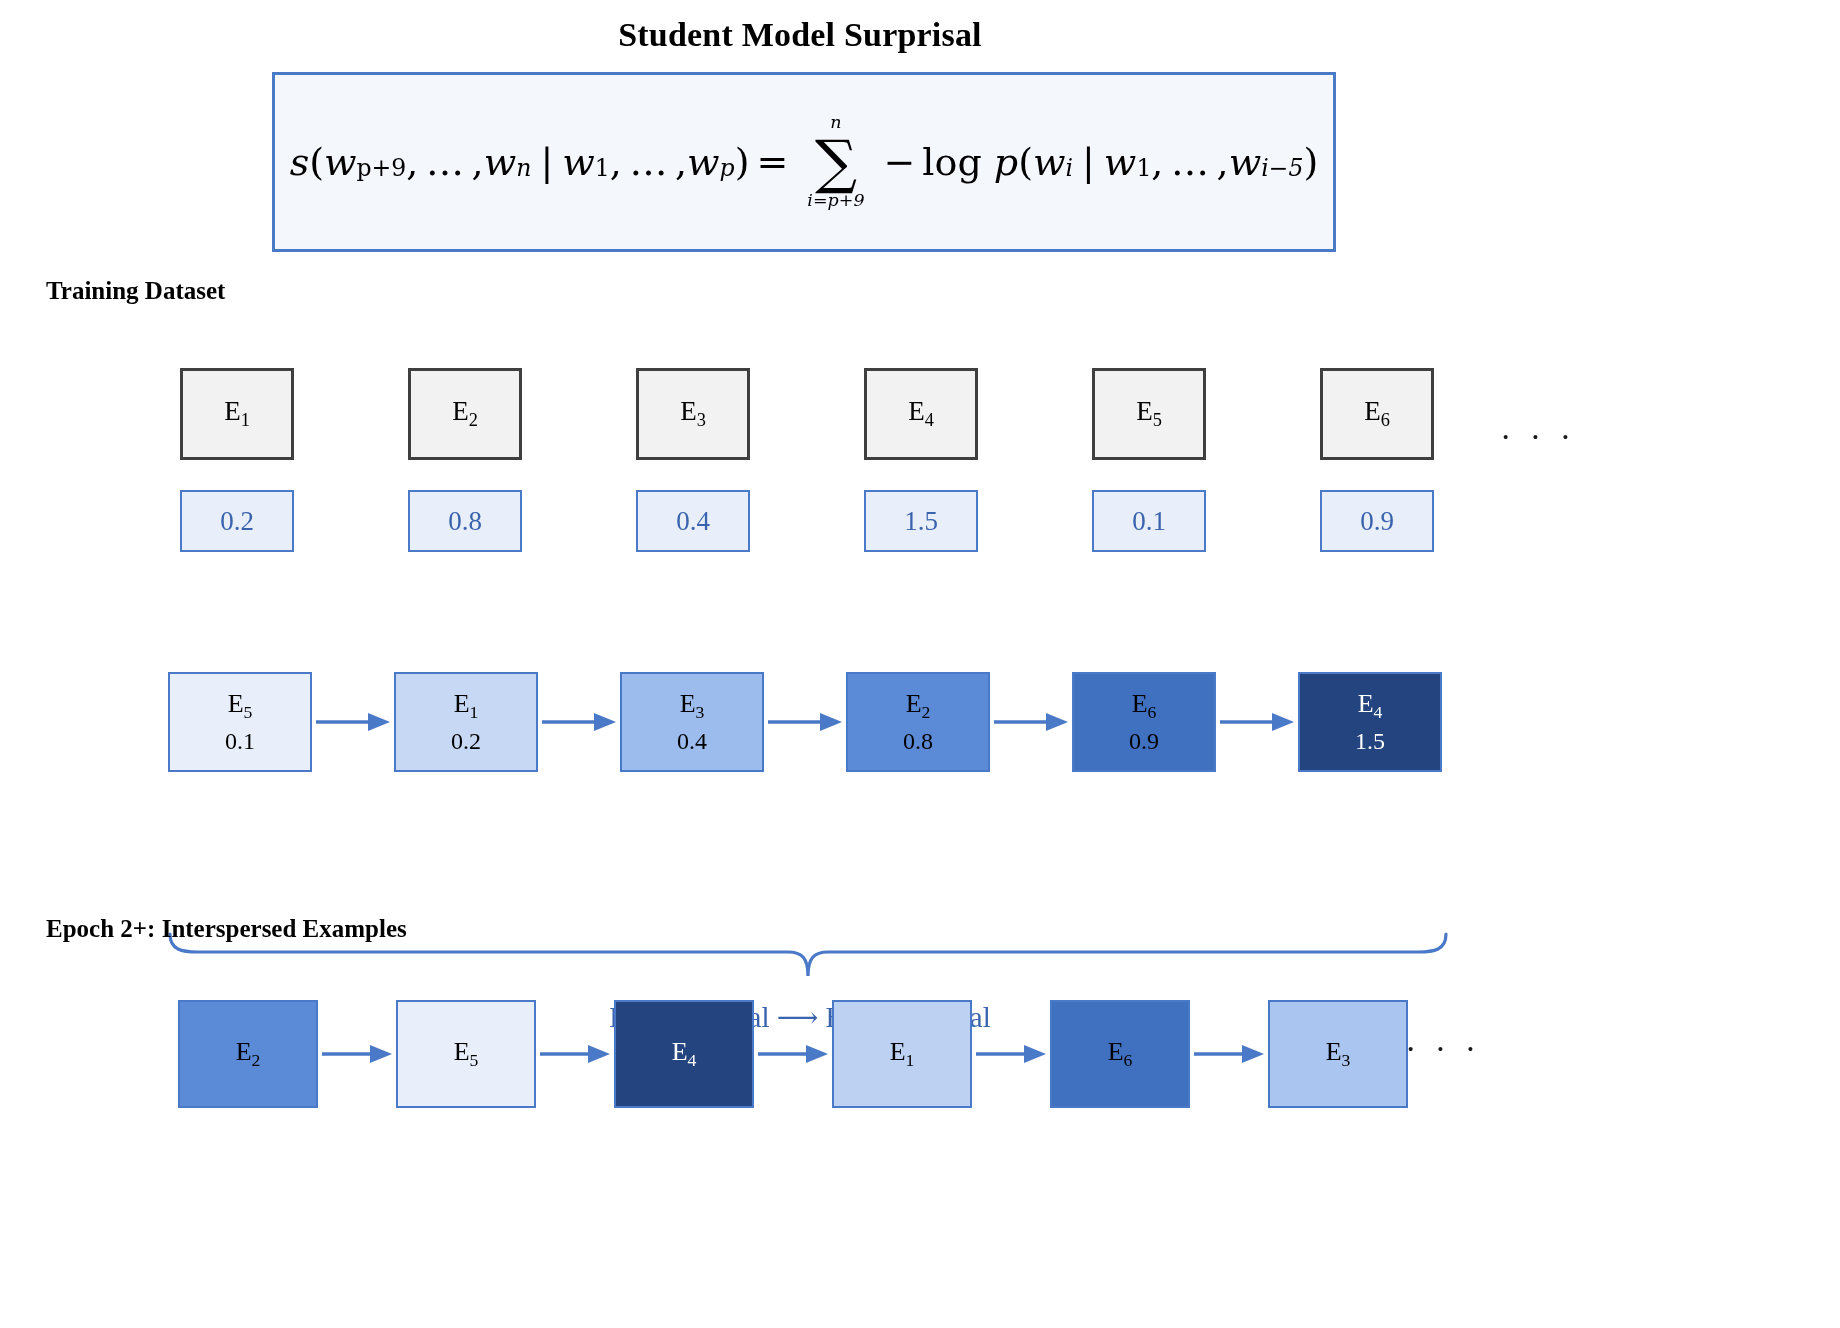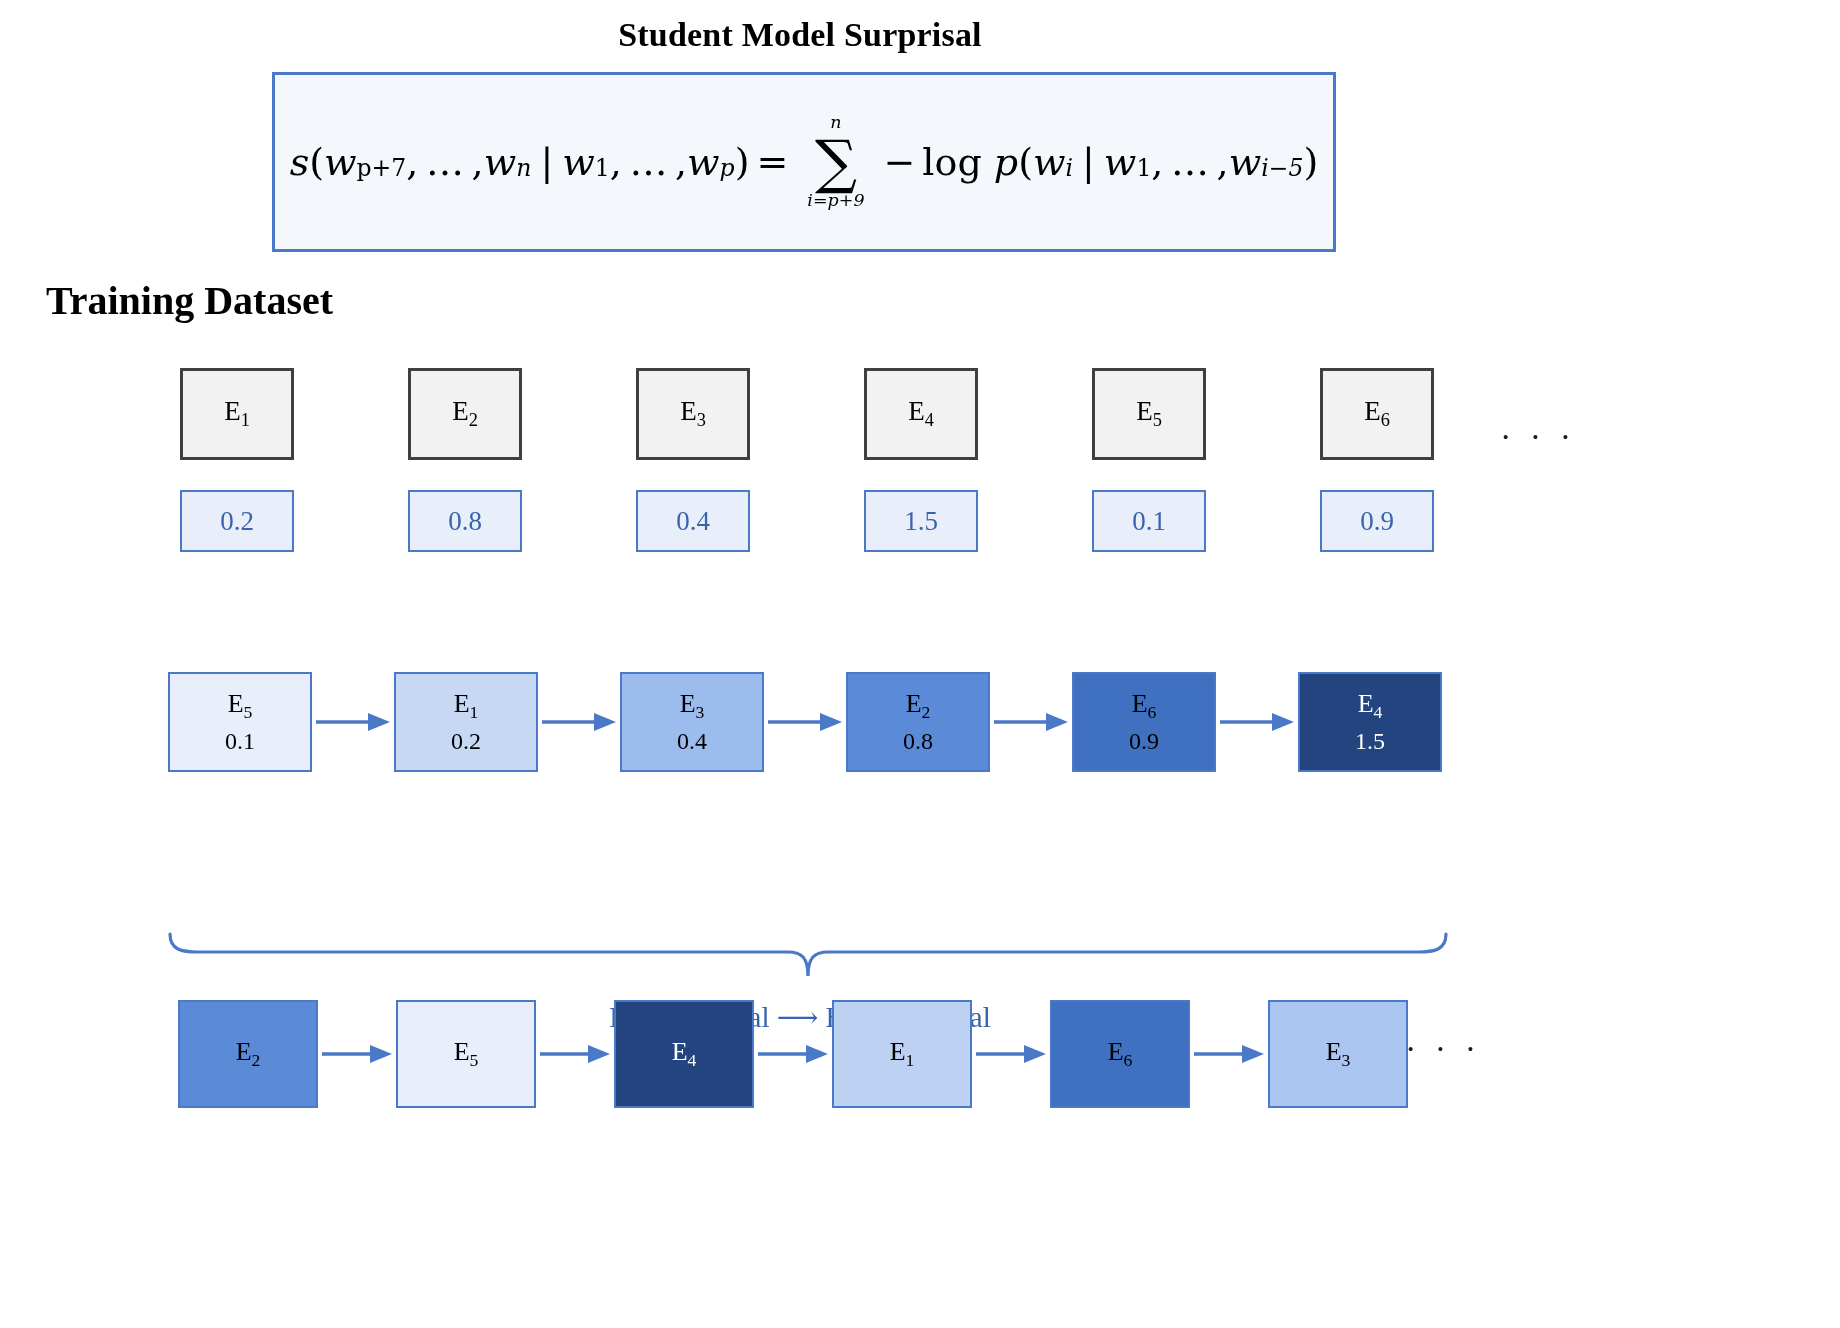--- a/index.html
+++ b/index.html
@@ -88,21 +88,21 @@
     font-size: 1.55em;
     line-height: 1;
     font-family: "DejaVu Serif", serif;
   }
   .vbar { padding: 0 9px; font-style: normal; }
   .opsp { padding: 0 7px; }
 
   
   .section-title {
     position: absolute;
-    font-size: 40px;
+    font-size: 25px;
     font-weight: bold;
     white-space: nowrap;
   }
   #h-training { left: 46px; top: 277px; }
   #h-epoch1   { left: 46px; top: 588px; }
   #h-epoch2   { left: 46px; top: 915px; }
 
   
   .ds-box {
     position: absolute;
@@ -181,21 +181,21 @@
 </style>
 </head>
 <body>
 
 <div class="page">
 
   <div class="main-title">Student Model Surprisal</div>
 
   <div class="formula-box">
     <div class="formula">
-      <span class="math-i">s</span><span>(</span><span class="math-i">w</span><span class="sub-up">p+7</span><span>, … ,</span><span class="math-i">w</span><span class="sub">n</span><span class="vbar">|</span><span class="math-i">w</span><span class="sub-up">1</span><span>, … ,</span><span class="math-i">w</span><span class="sub">p</span><span>)</span><span class="opsp">=</span>
+      <span class="math-i">s</span><span>(</span><span class="math-i">w</span><span class="sub-up">p+9</span><span>, … ,</span><span class="math-i">w</span><span class="sub">n</span><span class="vbar">|</span><span class="math-i">w</span><span class="sub-up">1</span><span>, … ,</span><span class="math-i">w</span><span class="sub">p</span><span>)</span><span class="opsp">=</span>
       <span class="bigsum">
         <span class="lim">n</span>
         <span class="sigma">∑</span>
         <span class="lim">i=p+9</span>
       </span>
       <span class="opsp">−</span><span>log</span>&nbsp;<span class="math-i">p</span><span>(</span><span class="math-i">w</span><span class="sub">i</span><span class="vbar">|</span><span class="math-i">w</span><span class="sub-up">1</span><span>, … ,</span><span class="math-i">w</span><span class="sub">i−5</span><span>)</span>
     </div>
   </div>
 
   <div class="section-title" id="h-training">Training Dataset</div>
@@ -285,20 +285,21 @@
       </div>
     </div>
 
   <div class="brace-wrap">
     <svg width="1280" height="52" viewBox="0 0 1280 52" fill="none">
       <path d="M2 4 C2 20, 14 22, 30 22 L620 22 C634 22, 640 28, 640 46 C640 28, 646 22, 660 22 L1250 22 C1266 22, 1278 20, 1278 4" stroke="#4a79c7" stroke-width="3.2" fill="none" stroke-linecap="round"></path>
     </svg>
   </div>
   <div class="brace-caption">Low surprisal ⟶ High surprisal</div>
 
+  <div class="section-title" id="h-epoch2">Epoch 2+: Interspersed Examples</div>
   <div id="epoch2-row">
       <div class="flow-box" style="left: 178px; top: 1000px; width: 140px; height: 108px; background: rgb(91, 138, 214); color: rgb(0, 0, 0);">
         <div class="fb-label"><span>E<sub style="font-size: 0.68em;">2</sub></span></div>
       </div>
       <div class="arrow" style="left: 322px; top: 1045px; width: 70px;">
         <svg width="70" height="18" viewBox="0 0 70 18">
           <line x1="0" y1="9" x2="54" y2="9" stroke="#4a79c7" stroke-width="3.4"></line>
           <polygon points="48,0 70,9 48,18" fill="#4a79c7"></polygon>
         </svg>
       </div>

